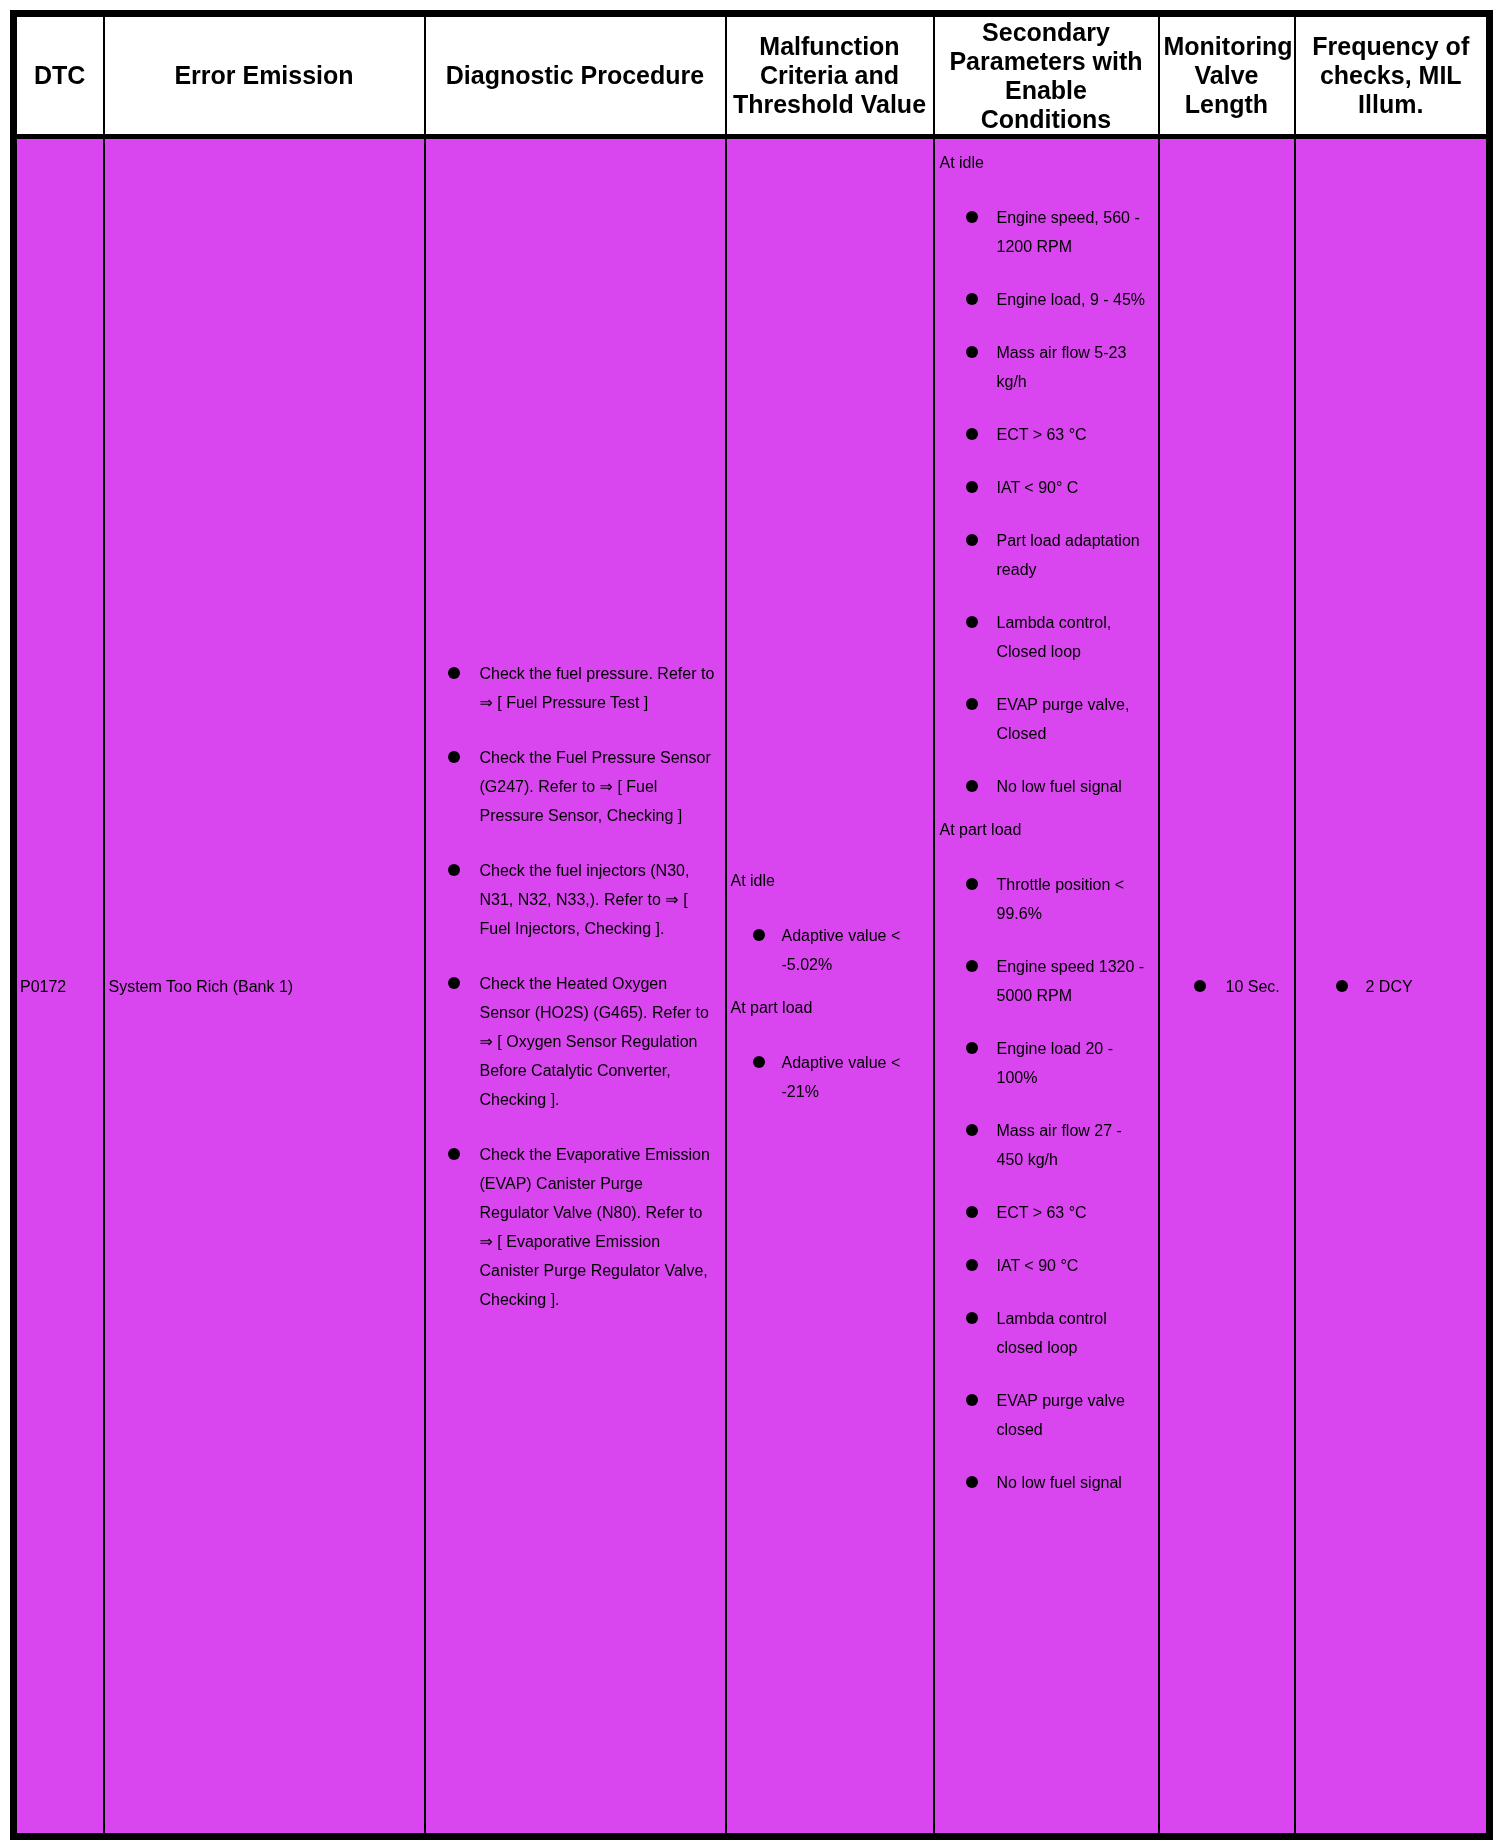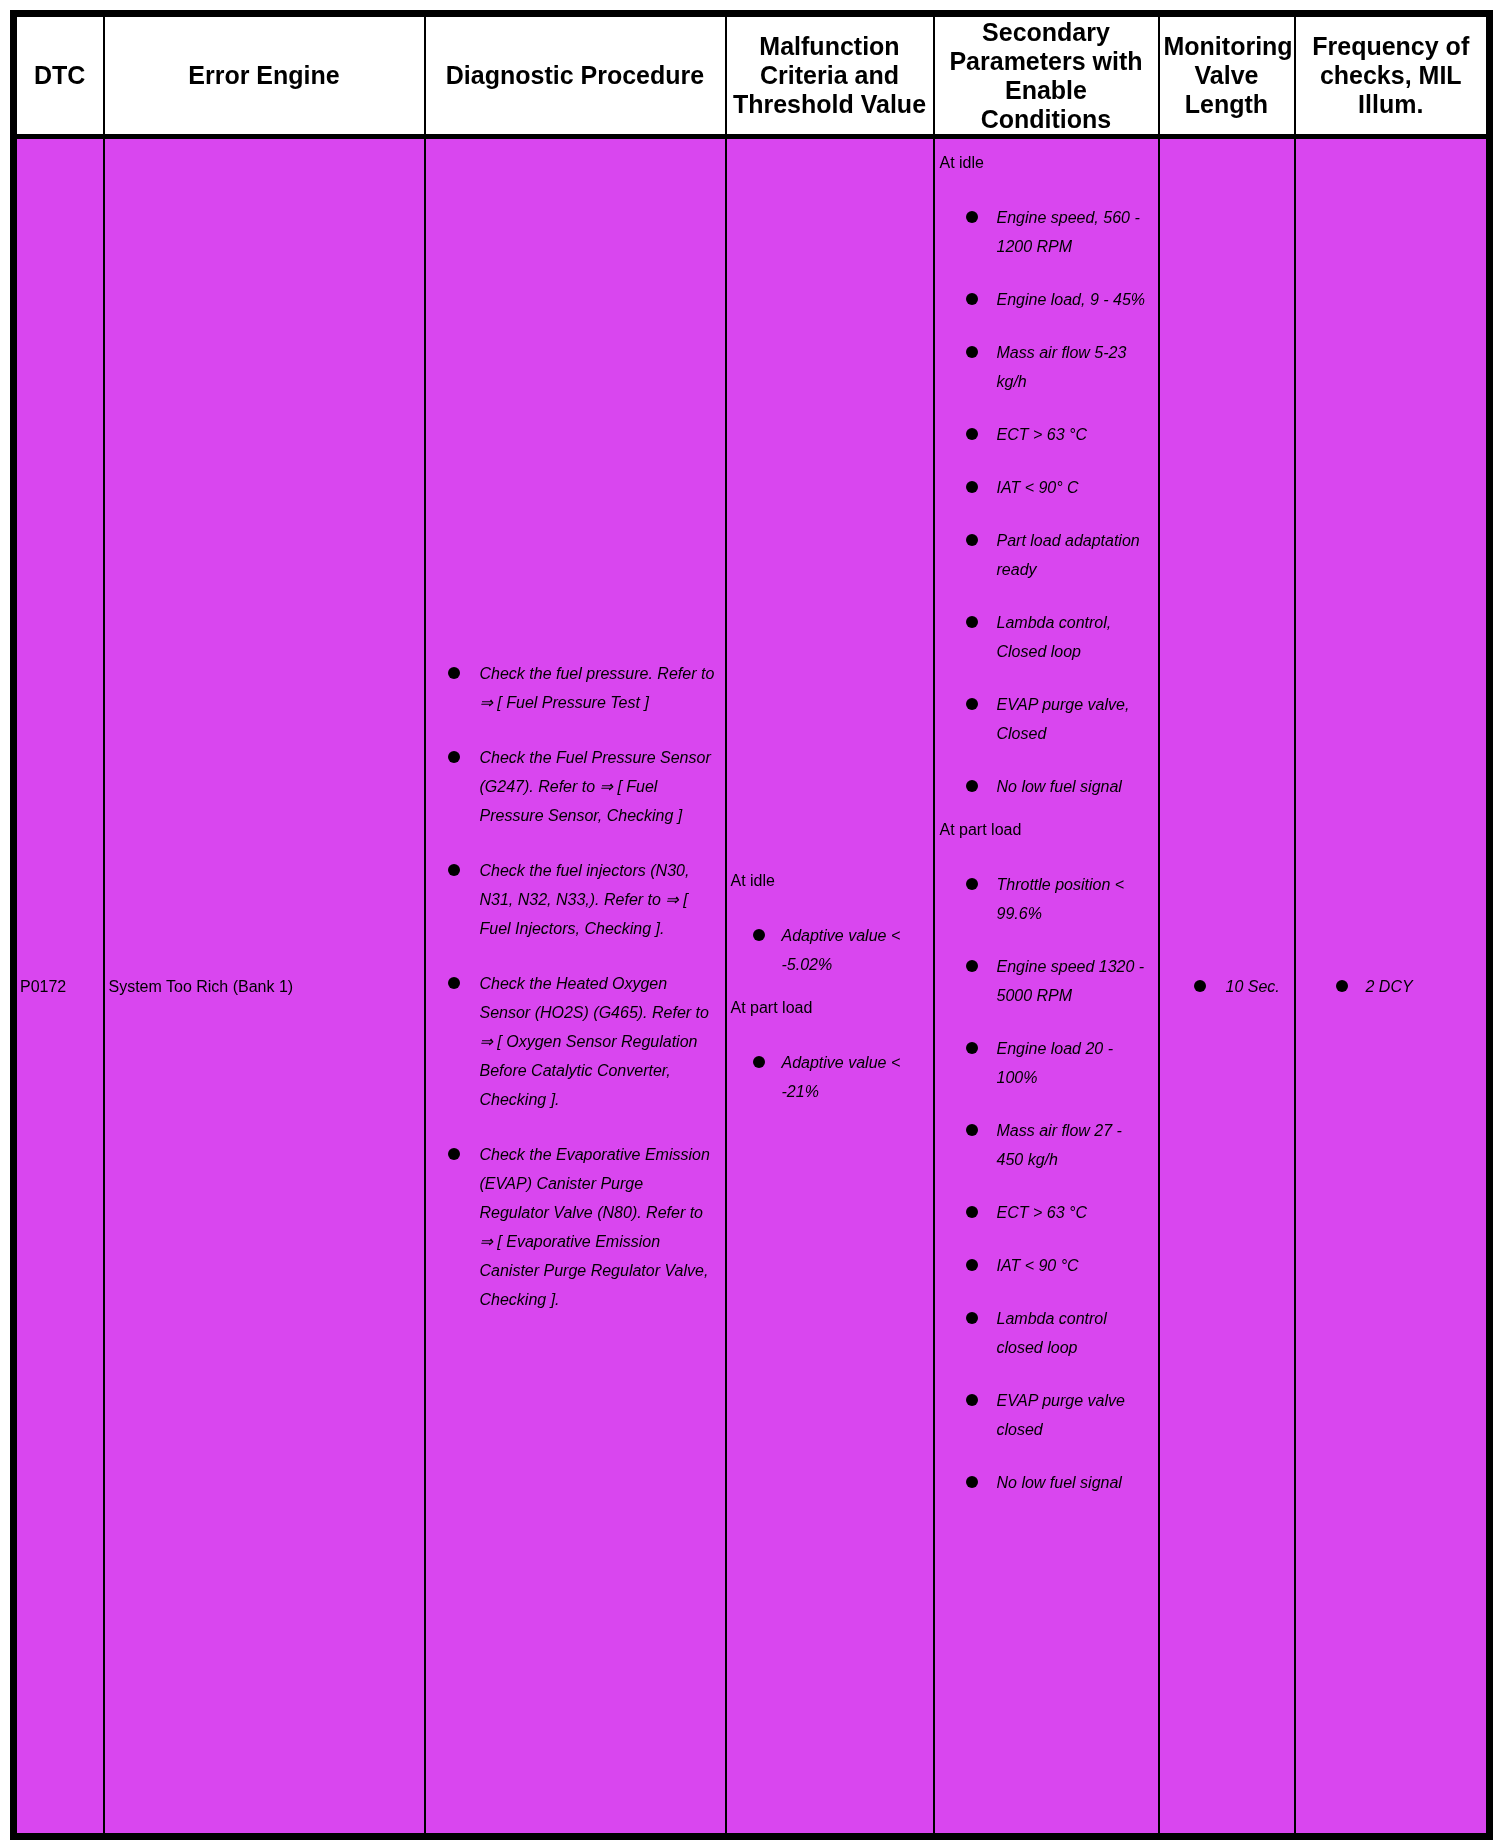--- a/index.html
+++ b/index.html
@@ -54,21 +54,21 @@
   .blist { list-style: none; margin: 0; padding: 0; }
   .blist li { display: flex; align-items: flex-start; margin-top: 26px; }
   .blist li:first-child { margin-top: 0; }
   .dot {
     flex: 0 0 auto;
     width: 12px; height: 12px;
     border-radius: 50%;
     background: #000000;
     margin-top: 8px;
   }
-  .t { display: block; font-style: italic; }
+  .t { display: block; }
 
   .c-diag .blist { padding-left: 18px; }
   .c-diag .dot  { margin-right: 20px; }
 
   .c-malf .blist { padding-left: 22px; }
   .c-malf .dot  { margin-right: 17px; }
 
   .c-sec .blist { padding-left: 26px; }
   .c-sec .dot  { margin-right: 19px; }
   .c-sec .blist li { margin-top: 24px; }
@@ -94,21 +94,21 @@
       <col style="width:321px">
       <col style="width:301px">
       <col style="width:208px">
       <col style="width:225px">
       <col style="width:136px">
       <col style="width:195px">
     </colgroup>
     <thead>
       <tr>
         <th>DTC</th>
-        <th>Error Engine</th>
+        <th>Error Emission</th>
         <th>Diagnostic Procedure</th>
         <th>Malfunction Criteria and Threshold Value</th>
         <th>Secondary Parameters with Enable Conditions</th>
         <th>Monitoring Valve Length</th>
         <th>Frequency of checks, MIL Illum.</th>
       </tr>
     </thead>
     <tbody>
       <tr>
 

